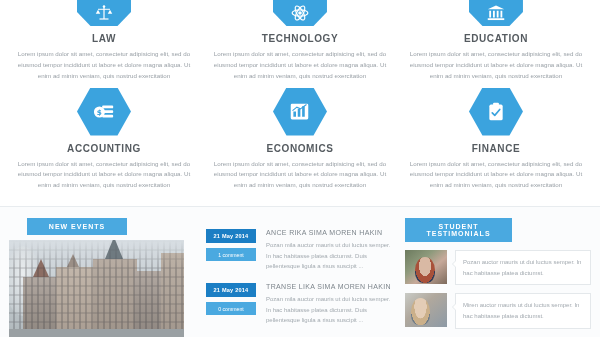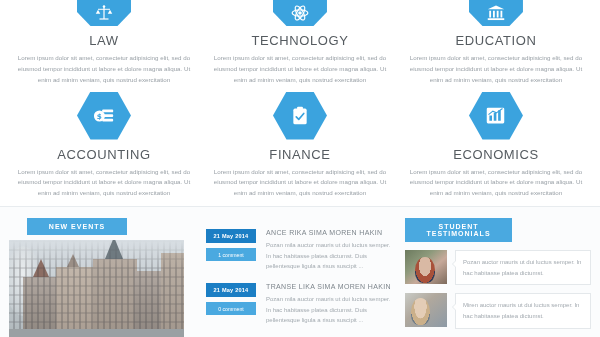--- a/index.html
+++ b/index.html
@@ -52,22 +52,22 @@
   
   .hex-cropped {
     height: 26px;
     clip-path: polygon(0% 0%, 100% 0%, 100% 46%, 75% 100%, 25% 100%, 0% 46%);
   }
   .hex-wrap.cropped { height: 26px; align-items: flex-end; }
   .hex svg { display: block; }
 
   .service-title {
     margin-top: 7px;
-    font-size: 13px;
-    font-weight: normal;
+    font-size: 10px;
+    font-weight: bold;
     letter-spacing: 0.6px;
     color: #555b60;
     text-transform: uppercase;
     text-align: center;
   }
   .service-desc {
     margin-top: 5px;
     font-size: 6.2px;
     line-height: 1.75;
     color: #9aa1a7;
@@ -311,45 +311,45 @@
           </svg>
         </div>
       </div>
       <div class="service-title">ACCOUNTING</div>
       <div class="service-desc">Lorem ipsum dolor sit amet, consectetur adipisicing elit, sed do eiusmod tempor incididunt ut labore et dolore magna aliqua. Ut enim ad minim veniam, quis nostrud exercitation</div>
     </div>
 
     <div class="service-col">
       <div class="hex-wrap">
         <div class="hex">
-          <svg width="20" height="22" viewBox="0 0 24 24">
-            <rect x="4" y="3" width="16" height="19" rx="2" fill="#ffffff"></rect>
-            <rect x="8.5" y="1" width="7" height="3.6" rx="1.2" fill="#ffffff"></rect>
-            <rect x="8.5" y="1" width="7" height="3.6" rx="1.2" fill="#3ba3de" opacity=".0"></rect>
-            <path d="M7.5 13 l3 3 l6 -7" fill="none" stroke="#3ba3de" stroke-width="2" stroke-linecap="round" stroke-linejoin="round"></path>
-          </svg>
-        </div>
-      </div>
-      <div class="service-title">FINANCE</div>
-      <div class="service-desc">Lorem ipsum dolor sit amet, consectetur adipisicing elit, sed do eiusmod tempor incididunt ut labore et dolore magna aliqua. Ut enim ad minim veniam, quis nostrud exercitation</div>
-    </div>
-
-    <div class="service-col">
-      <div class="hex-wrap">
-        <div class="hex">
           <svg width="21" height="21" viewBox="0 0 24 24">
             <rect x="2" y="3" width="20" height="18" rx="1.5" fill="#ffffff"></rect>
             <rect x="5" y="12" width="3" height="6" fill="#3ba3de"></rect>
             <rect x="10" y="9" width="3" height="9" fill="#3ba3de"></rect>
             <rect x="15" y="6" width="3" height="12" fill="#3ba3de"></rect>
             <path d="M4 11 L9 7 L13 9 L20 4" fill="none" stroke="#3ba3de" stroke-width="1.3"></path>
           </svg>
         </div>
       </div>
       <div class="service-title">ECONOMICS</div>
+      <div class="service-desc">Lorem ipsum dolor sit amet, consectetur adipisicing elit, sed do eiusmod tempor incididunt ut labore et dolore magna aliqua. Ut enim ad minim veniam, quis nostrud exercitation</div>
+    </div>
+
+    <div class="service-col">
+      <div class="hex-wrap">
+        <div class="hex">
+          <svg width="20" height="22" viewBox="0 0 24 24">
+            <rect x="4" y="3" width="16" height="19" rx="2" fill="#ffffff"></rect>
+            <rect x="8.5" y="1" width="7" height="3.6" rx="1.2" fill="#ffffff"></rect>
+            <rect x="8.5" y="1" width="7" height="3.6" rx="1.2" fill="#3ba3de" opacity=".0"></rect>
+            <path d="M7.5 13 l3 3 l6 -7" fill="none" stroke="#3ba3de" stroke-width="2" stroke-linecap="round" stroke-linejoin="round"></path>
+          </svg>
+        </div>
+      </div>
+      <div class="service-title">FINANCE</div>
       <div class="service-desc">Lorem ipsum dolor sit amet, consectetur adipisicing elit, sed do eiusmod tempor incididunt ut labore et dolore magna aliqua. Ut enim ad minim veniam, quis nostrud exercitation</div>
     </div>
 
   </div>
 
 </section>
 
 <div class="section-divider"></div>
 
 <section id="lower-section">

